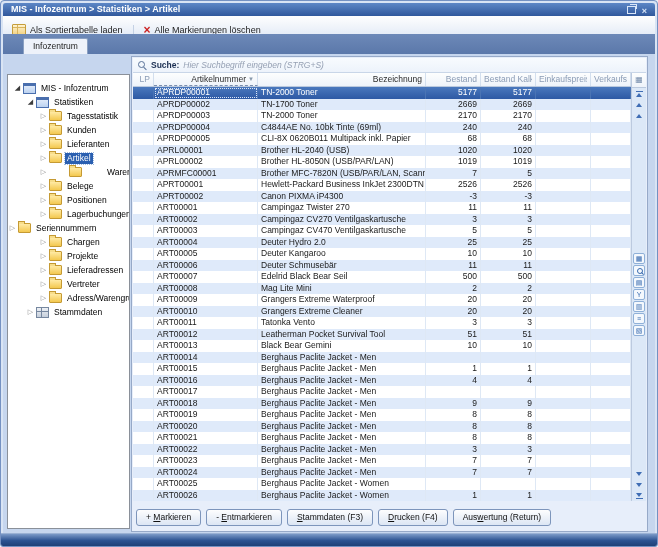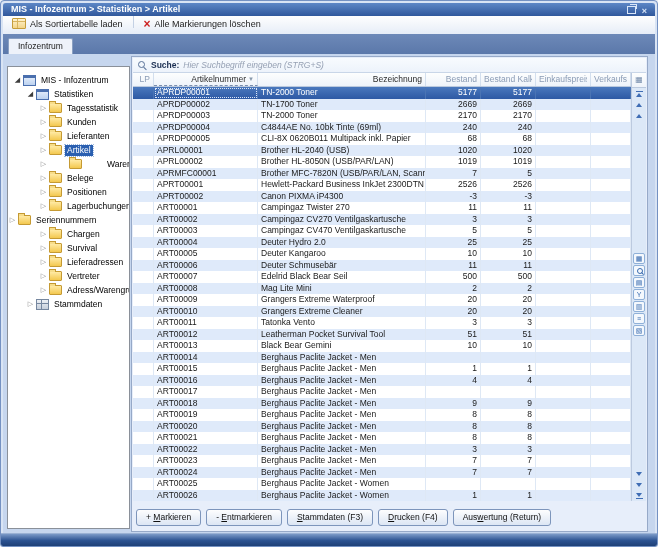--- a/index.html
+++ b/index.html
@@ -11,38 +11,38 @@
     background:linear-gradient(#5d87c6,#30589c);color:#fff;font-size:9px;font-weight:bold;
     line-height:13px;padding-left:8px;box-sizing:border-box;white-space:nowrap;}
   .winbtns{position:absolute;right:8px;top:2px;height:13px;display:flex;align-items:center;gap:6px;}
   .wbtn{color:#d9e6f8;font-size:9px;font-weight:bold;line-height:11px;cursor:default;}
   .resticon{position:relative;display:inline-block;width:7px;height:6px;border:1px solid #d9e6f8;background:transparent;}
   .resticon::before{content:"";position:absolute;left:2px;top:-3px;width:6px;height:4px;
     border:1px solid #d9e6f8;border-left:none;border-bottom:none;}
   
   .toolbar{position:absolute;left:2px;top:15px;right:2px;height:22px;
     background:linear-gradient(#fefefe,#e2eaf6);border-bottom:1px solid #c3d0e4;
-    display:flex;align-items:flex-start;font-size:9px;color:#1c1c1c;padding-left:4px;box-sizing:border-box;}
+    display:flex;align-items:flex-end;font-size:9px;color:#1c1c1c;padding-left:4px;box-sizing:border-box;}
   .tbtn{display:flex;align-items:center;gap:4px;padding:0 5px;height:15px;border-radius:2px;}
   .loadicon{display:inline-block;width:12px;height:9px;background:linear-gradient(#fff3cf,#f2d488);
     border:1px solid #c59d3b;border-radius:1px;position:relative;}
   .loadicon::before{content:"";position:absolute;left:0;right:0;top:2px;height:1px;background:#d8b45e;}
   .loadicon::after{content:"";position:absolute;left:4px;top:0;bottom:0;width:1px;background:#d8b45e;}
   .clearicon{color:#cc2222;font-weight:bold;font-size:12px;line-height:12px;}
   .tsep{width:1px;height:12px;background:#c4d1e4;margin:0 5px;}
   
   .tabstrip{position:absolute;left:2px;top:33px;right:2px;height:20px;
     background:linear-gradient(#6d89b8,#5b78aa);}
-  .tab{position:absolute;left:5px;bottom:0;height:15px;padding:0 9px;background:#eef2fa;
+  .tab{position:absolute;left:20px;bottom:0;height:15px;padding:0 9px;background:#eef2fa;
     border:1px solid #8aa0c2;border-bottom:none;border-radius:2px 2px 0 0;
     font-size:8.5px;line-height:14px;color:#222;}
   
   .contentarea{position:absolute;left:2px;top:53px;right:2px;bottom:12px;background:#c6d6ee;}
   
-  .treepanel{position:absolute;left:4px;top:12px;width:121px;bottom:5px;background:#fff;
+  .treepanel{position:absolute;left:4px;top:20px;width:121px;bottom:5px;background:#fff;
     border:1px solid #8a9099;overflow:hidden;padding-top:6px;text-align:right;}
   .tree-item{height:14px;display:flex;align-items:center;font-size:8.5px;color:#000;white-space:nowrap;box-sizing:border-box;}
   .tw{width:9px;flex:0 0 9px;text-align:center;font-size:7px;}
   .tw.exp::before{content:"◢";color:#3c3c3c;}
   .tw.col::before{content:"▷";color:#8a8a8a;}
   .ticon{flex:0 0 auto;margin:0 3px 0 1px;position:relative;display:inline-block;}
   [data-name="folder-icon"]{width:11px;height:8px;background:linear-gradient(#ffeaa4,#f3c84f);
     border:1px solid #c59a33;border-radius:1px;}
   [data-name="folder-icon"]::before{content:"";position:absolute;left:-1px;top:-3px;width:5px;height:2px;
     background:#f7dd8a;border:1px solid #c59a33;border-bottom:none;}
@@ -228,21 +228,21 @@
 
         <div class="tree-item" data-name="tree-item" style="padding-left: 31px;">
           <span class="tw col" data-name="expand-arrow-icon"></span>
           <span class="ticon" data-name="folder-icon"></span>
           <span class="tlabel" data-name="tree-item-label">Chargen</span>
         </div>
 
         <div class="tree-item" data-name="tree-item" style="padding-left: 31px;">
           <span class="tw col" data-name="expand-arrow-icon"></span>
           <span class="ticon" data-name="folder-icon"></span>
-          <span class="tlabel" data-name="tree-item-label">Survival</span>
+          <span class="tlabel" data-name="tree-item-label">Projekte</span>
         </div>
 
         <div class="tree-item" data-name="tree-item" style="padding-left: 31px;">
           <span class="tw col" data-name="expand-arrow-icon"></span>
           <span class="ticon" data-name="folder-icon"></span>
           <span class="tlabel" data-name="tree-item-label">Lieferadressen</span>
         </div>
 
         <div class="tree-item" data-name="tree-item" style="padding-left: 31px;">
           <span class="tw col" data-name="expand-arrow-icon"></span>

